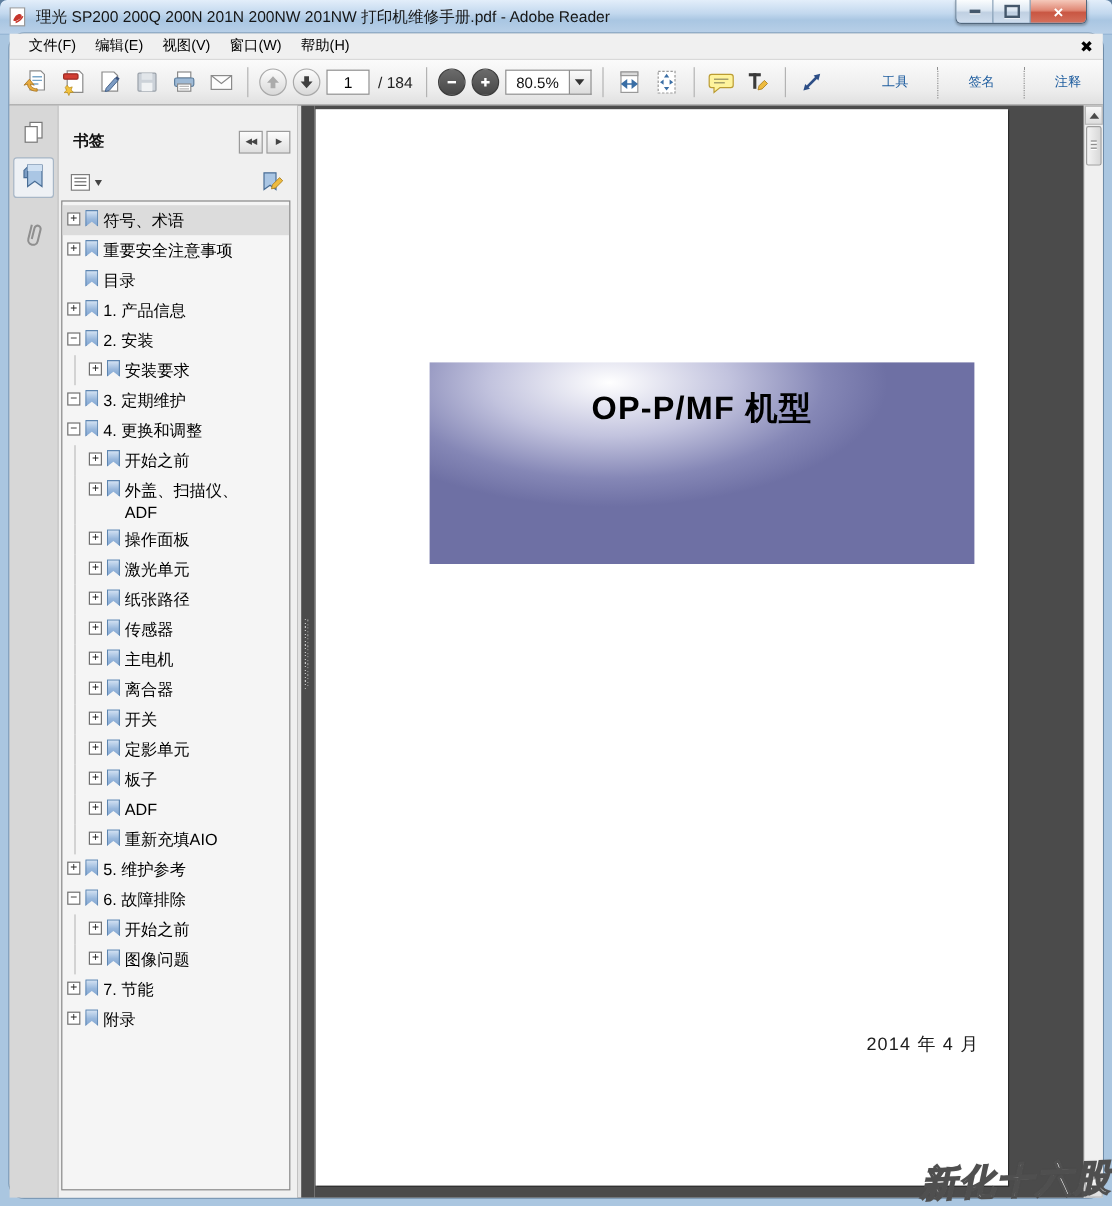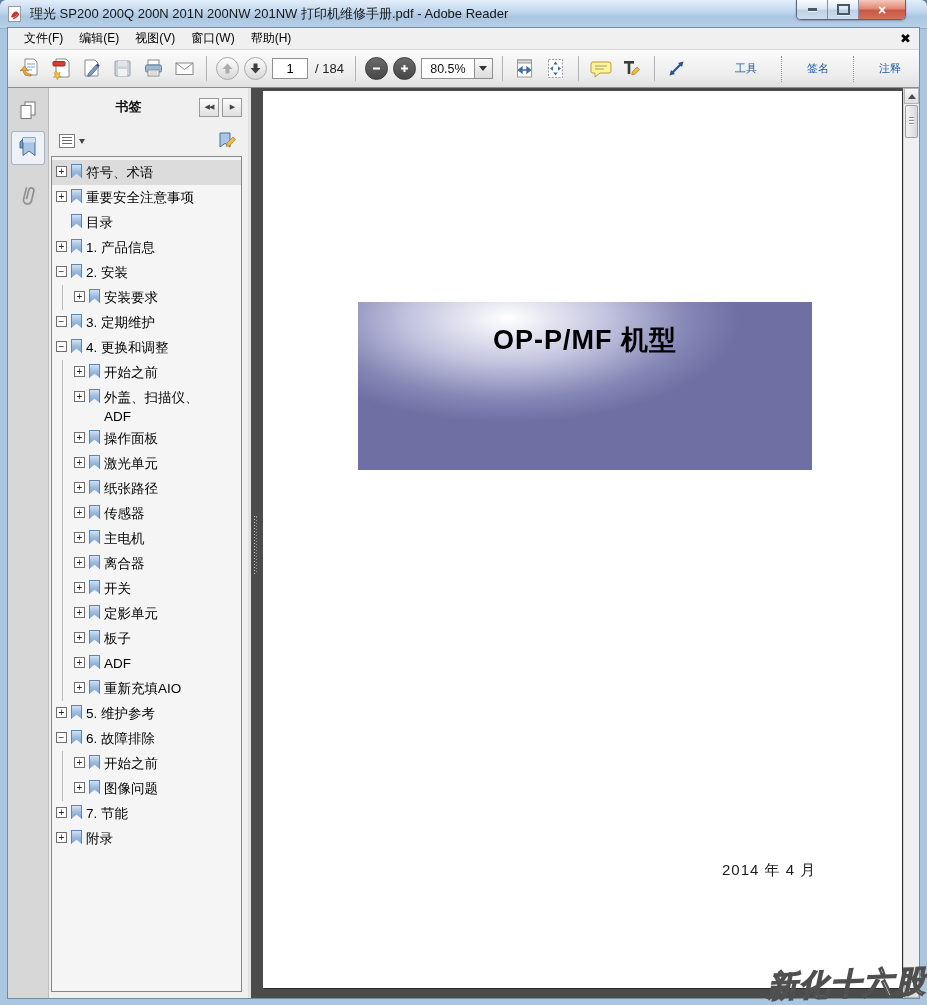--- a/index.html
+++ b/index.html
@@ -17,21 +17,21 @@
   .wbtn{width:30px;height:19px;display:flex;align-items:center;justify-content:center;
     background:linear-gradient(#fbfdfe,#dce7f2 45%,#c0d0e2 55%,#cfdded);border-right:1px solid #7d93a9;}
   .wbtn:last-child{border-right:none;}
   .wbtn .bar{width:9px;height:3px;background:#45586c;box-shadow:0 1px 0 rgba(255,255,255,.8);}
   .wbtn .box{width:9px;height:7px;border:2px solid #45586c;box-shadow:0 1px 0 rgba(255,255,255,.6);}
   .wbtn.close{width:46px;background:linear-gradient(#f5c9bb,#e08875 45%,#cd5razz 55%,#d4705c);
     background:linear-gradient(#f5c9bb,#e08875 45%,#c95743 55%,#d4705c);}
   .wbtn.close .x{color:#fff;font-weight:bold;font-size:14px;line-height:14px;text-shadow:0 1px 1px #7c2односи;}
   
   .client{position:absolute;left:8px;right:8px;top:28px;bottom:7px;display:flex;flex-direction:column;
-    background:#f0f0f0;box-shadow:0 0 0 1px #6f8ca8;}
+    background:#f0f0f0;box-shadow:0 0 0 1px #6f8ca8;border-radius:12px;}
   
   .menubar{height:21px;background:#f0f0f0;border-bottom:1px solid #d9d9d9;display:flex;align-items:center;
     font-size:12px;color:#000;padding-left:8px;position:relative;}
   .menu-item{padding:2px 8px;cursor:default;}
   .menubar-close{position:absolute;right:8px;font-size:13px;font-weight:bold;color:#000;line-height:13px;}
   
   .toolbar{height:37px;background:linear-gradient(#fbfbfb,#ececec 70%,#e0e0e0);
     border-bottom:1px solid #8f8f8f;display:flex;align-items:center;padding:0 8px;gap:5px;}
   .tbtn{width:26px;height:26px;display:flex;align-items:center;justify-content:center;border-radius:3px;}
   .sep{width:1px;height:25px;background:#b3b3b3;margin:0 4px;flex:0 0 auto;}
@@ -52,21 +52,21 @@
   .vdot{width:1px;height:26px;border-left:1px dotted #909090;}
   
   .main{flex:1;display:flex;min-height:0;}
   
   .rail{width:40px;background:#d7d7d7;border-right:1px solid #bdbdbd;display:flex;flex-direction:column;align-items:center;padding-top:6px;}
   .rail-btn{width:32px;height:32px;display:flex;align-items:center;justify-content:center;margin-bottom:6px;border-radius:2px;}
   .rail-btn.active{background:#eef1f5;box-shadow:0 0 0 1px #a7b6c6;}
   .rail-btn.clip{margin-top:10px;}
   
   .panel{width:199px;background:#f0f0f0;display:flex;flex-direction:column;min-height:0;}
-  .panel-head{height:38px;display:flex;align-items:center;padding:0 6px 0 12px;text-align:center;}
+  .panel-head{height:38px;display:flex;align-items:center;padding:11px 6px 0 12px;}
   .panel-title{font-size:13px;font-weight:bold;color:#111;flex:1;}
   .phbtn{width:18px;height:17px;border:1px solid #9a9a9a;background:linear-gradient(#fcfcfc,#dfdfdf);
     display:flex;align-items:center;justify-content:center;font-size:7px;color:#444;margin-left:3px;letter-spacing:-1px;}
   .panel-opts{height:30px;display:flex;align-items:center;padding:0 10px;}
   .optbtn{display:flex;align-items:center;gap:4px;}
   .opt-ic{width:14px;height:12px;border:1px solid #7d7d7d;background:#fff;position:relative;}
   .opt-ic::before{content:"";position:absolute;left:2px;top:2px;right:2px;height:1px;background:#6b6b6b;box-shadow:0 3px 0 #6b6b6b,0 6px 0 #6b6b6b;}
   .spacer{flex:1;}
   .tree{flex:1;margin:0 6px 6px 2px;border:1px solid #878787;background:#f5f5f5;overflow:hidden;padding-top:3px;}
   .bm-row{display:flex;align-items:flex-start;min-height:25px;padding-top:3px;box-sizing:border-box;gap:4px;
@@ -82,21 +82,21 @@
     box-shadow:inset 0 0 0 1px #5d85b0;}
   .bm-label{font-size:13.5px;color:#000;line-height:19px;white-space:pre-line;}
   
   .splitter{width:11px;background:#4b4b4b;border-left:3px solid #e2e2e2;position:relative;}
   .grip{position:absolute;left:3px;top:428px;width:4px;height:58px;
     background-image:repeating-linear-gradient(0deg,#c7c7c7 0 1px,transparent 1px 3px),
                      repeating-linear-gradient(0deg,#9a9a9a 0 1px,transparent 1px 3px);
     background-size:1px 100%,1px 100%;background-position:0 0,2px 1px;background-repeat:repeat-y;}
   
   .docpane{flex:1;background:#4b4b4b;position:relative;overflow:hidden;}
-  .page{position:absolute;left:1px;top:3px;width:639px;height:897px;background:#fff;
+  .page{position:absolute;left:1px;top:3px;width:577px;height:897px;background:#fff;
     box-shadow:1px 1px 0 #2c2c2c;}
   .banner{position:absolute;left:95px;top:211px;width:454px;height:168px;
     background:radial-gradient(ellipse 58% 70% at 33% 10%,#ffffff 0%,#c2c3de 38%,#8587b6 68%,#6e70a4 88%);
     display:flex;flex-direction:column;align-items:center;padding-top:20px;box-sizing:border-box;}
   .banner-title{font-size:27px;font-weight:bold;color:#000;letter-spacing:1px;}
   .banner-sub{font-size:25px;color:#0a0a0a;margin-top:30px;letter-spacing:7px;}
   .doc-date{position:absolute;left:459px;top:770px;font-size:15px;color:#1c1c1c;letter-spacing:1px;}
   
   .watermark{position:absolute;right:0px;bottom:0px;z-index:40;font-size:30px;font-style:italic;font-weight:bold;
     color:#ffffff;-webkit-text-stroke:1.2px #4f4f4f;text-shadow:0 0 1px #555;transform:rotate(-2deg);letter-spacing:2px;}

